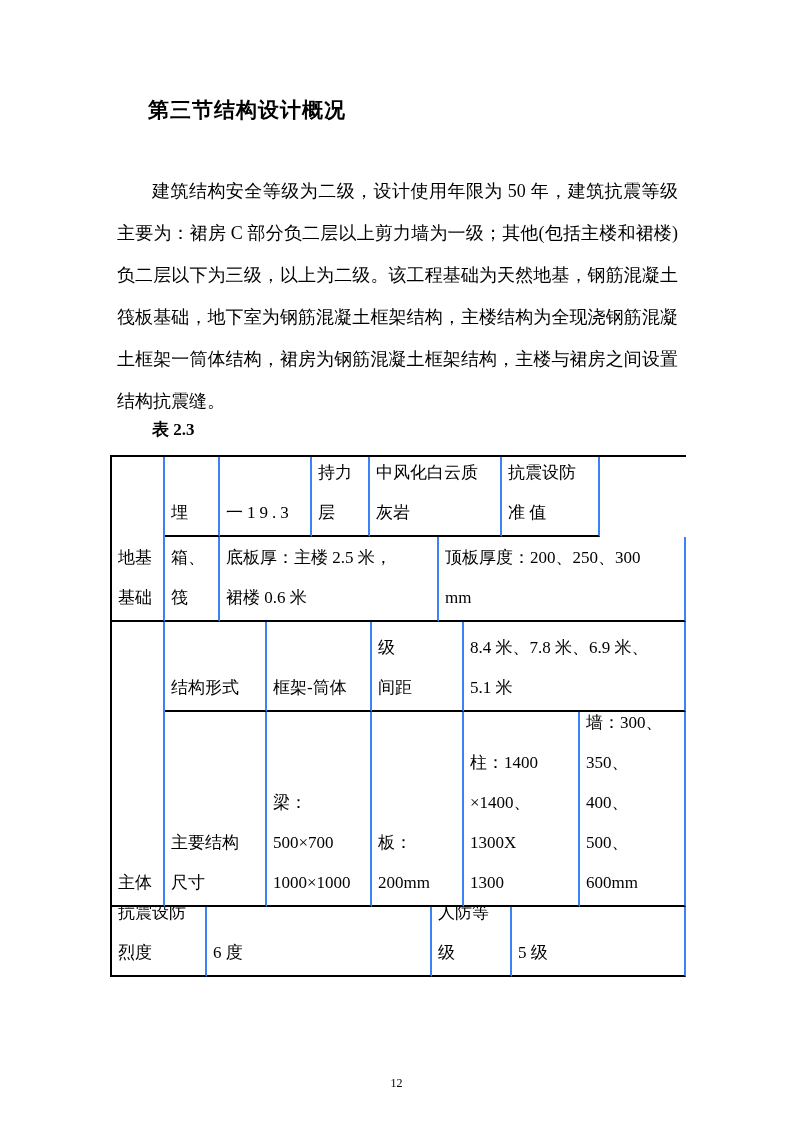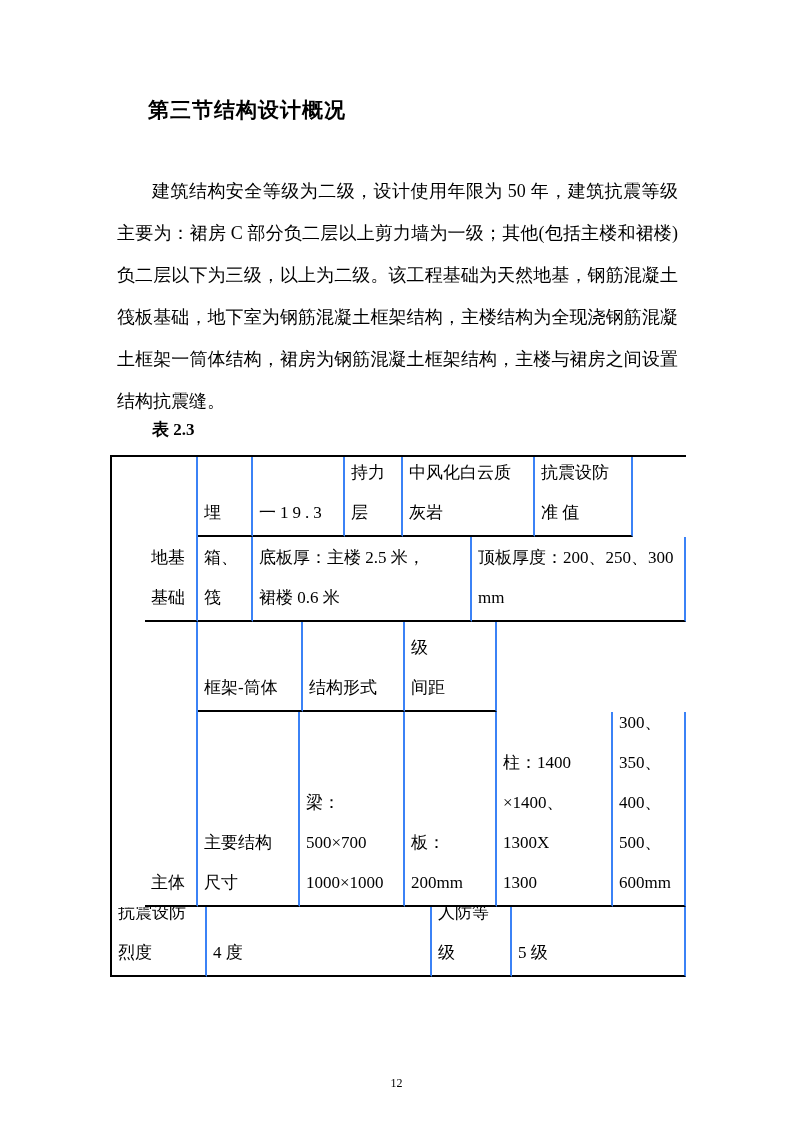--- a/index.html
+++ b/index.html
@@ -63,21 +63,21 @@
     align-items: flex-end;
     padding: 2px 6px;
     overflow: hidden;
     min-width: 0;
   }
   .cell .ct {
     white-space: pre-line;
     line-height: 40px;
     display: block;
   }
-  .label-col { flex: 0 0 53px; margin-left: 33px; }
+  .label-col { flex: 0 0 53px; }
   .spread { letter-spacing: 4px; }
 
   .page-number {
     position: absolute;
     left: 0;
     top: 1076px;
     width: 100%;
     text-align: center;
     font-size: 12px;
   }
@@ -137,29 +137,33 @@
         </div>
       </div>
     </div>
 
     <div class="t-section">
       <div class="cell label-col">
         <span class="ct">主体</span>
       </div>
       <div class="t-rows">
         <div class="t-row" style="height:90px">
+          <div class="cell" style="flex:0 0 102px">
+            <span class="ct">结构形式</span>
+          </div>
           <div class="cell" style="flex:0 0 105px">
             <span class="ct">框架-筒体</span>
-          </div>
-          <div class="cell" style="flex:0 0 102px">
-            <span class="ct">结构形式</span>
           </div>
           <div class="cell" style="flex:0 0 92px">
             <span class="ct">以上为二级
 间距</span>
+          </div>
+          <div class="cell" style="flex:1 1 auto">
+            <span class="ct">8.4 米、7.8 米、6.9 米、
+5.1 米</span>
           </div>
         </div>
         <div class="t-row" style="height:195px">
           <div class="cell" style="flex:0 0 102px">
             <span class="ct">主要结构
 尺寸</span>
           </div>
           <div class="cell" style="flex:0 0 105px">
             <span class="ct">梁：
 500×700
@@ -185,21 +189,21 @@
         </div>
       </div>
     </div>
 
     <div class="t-row" style="height:70px">
       <div class="cell" style="flex:0 0 95px">
         <span class="ct">抗震设防
 烈度</span>
       </div>
       <div class="cell" style="flex:0 0 225px">
-        <span class="ct">4 度</span>
+        <span class="ct">6 度</span>
       </div>
       <div class="cell" style="flex:0 0 80px">
         <span class="ct">人防等
 级</span>
       </div>
       <div class="cell" style="flex:1 1 auto">
         <span class="ct">5 级</span>
       </div>
     </div>
 

